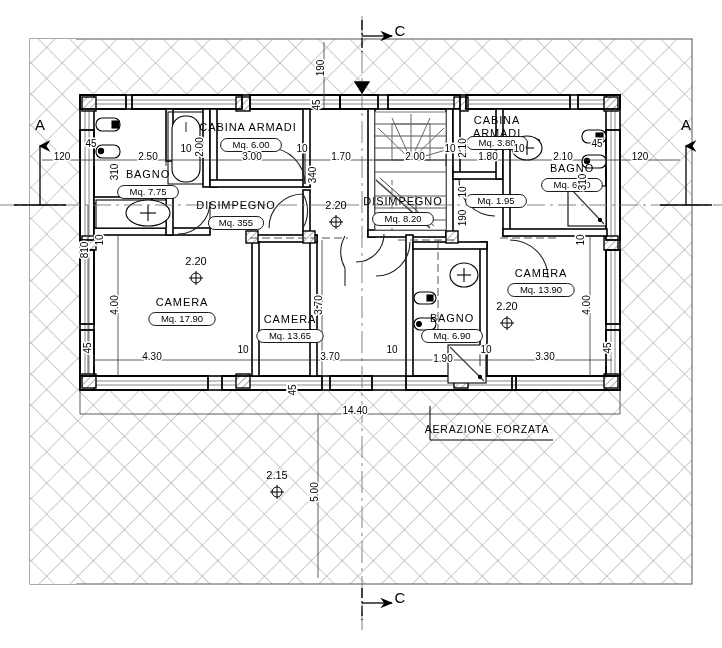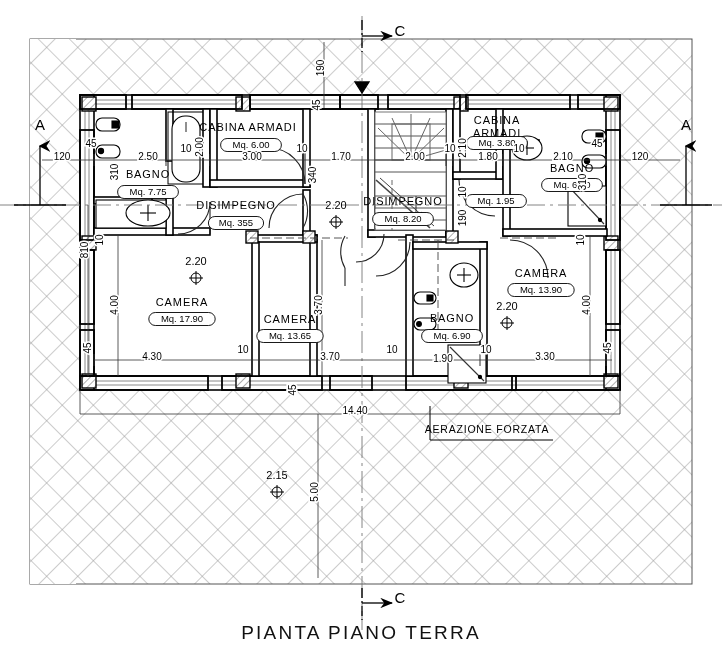--- a/index.html
+++ b/index.html
@@ -458,14 +458,13 @@
         <text x="507" y="310" text-anchor="middle" font-family="&quot;Liberation Sans&quot;,sans-serif" font-size="11">2.20</text>
         <text x="277" y="479" text-anchor="middle" font-family="&quot;Liberation Sans&quot;,sans-serif" font-size="11">2.15</text>
         <text x="487" y="433" text-anchor="middle" font-family="&quot;Liberation Sans&quot;,sans-serif" font-size="10.5" letter-spacing="0.8">AERAZIONE FORZATA</text>
         <text x="40" y="130" text-anchor="middle" font-family="&quot;Liberation Sans&quot;,sans-serif" font-size="15">A</text>
         <text x="686" y="130" text-anchor="middle" font-family="&quot;Liberation Sans&quot;,sans-serif" font-size="15">A</text>
         <text x="400" y="36" text-anchor="middle" font-family="&quot;Liberation Sans&quot;,sans-serif" font-size="15">C</text>
         <text x="400" y="603" text-anchor="middle" font-family="&quot;Liberation Sans&quot;,sans-serif" font-size="15">C</text>
       </g>
   </svg>
 
-  <div class="ttl">PIANTA PIANO TERRA</div>
 </div>
 
 </body></html>

